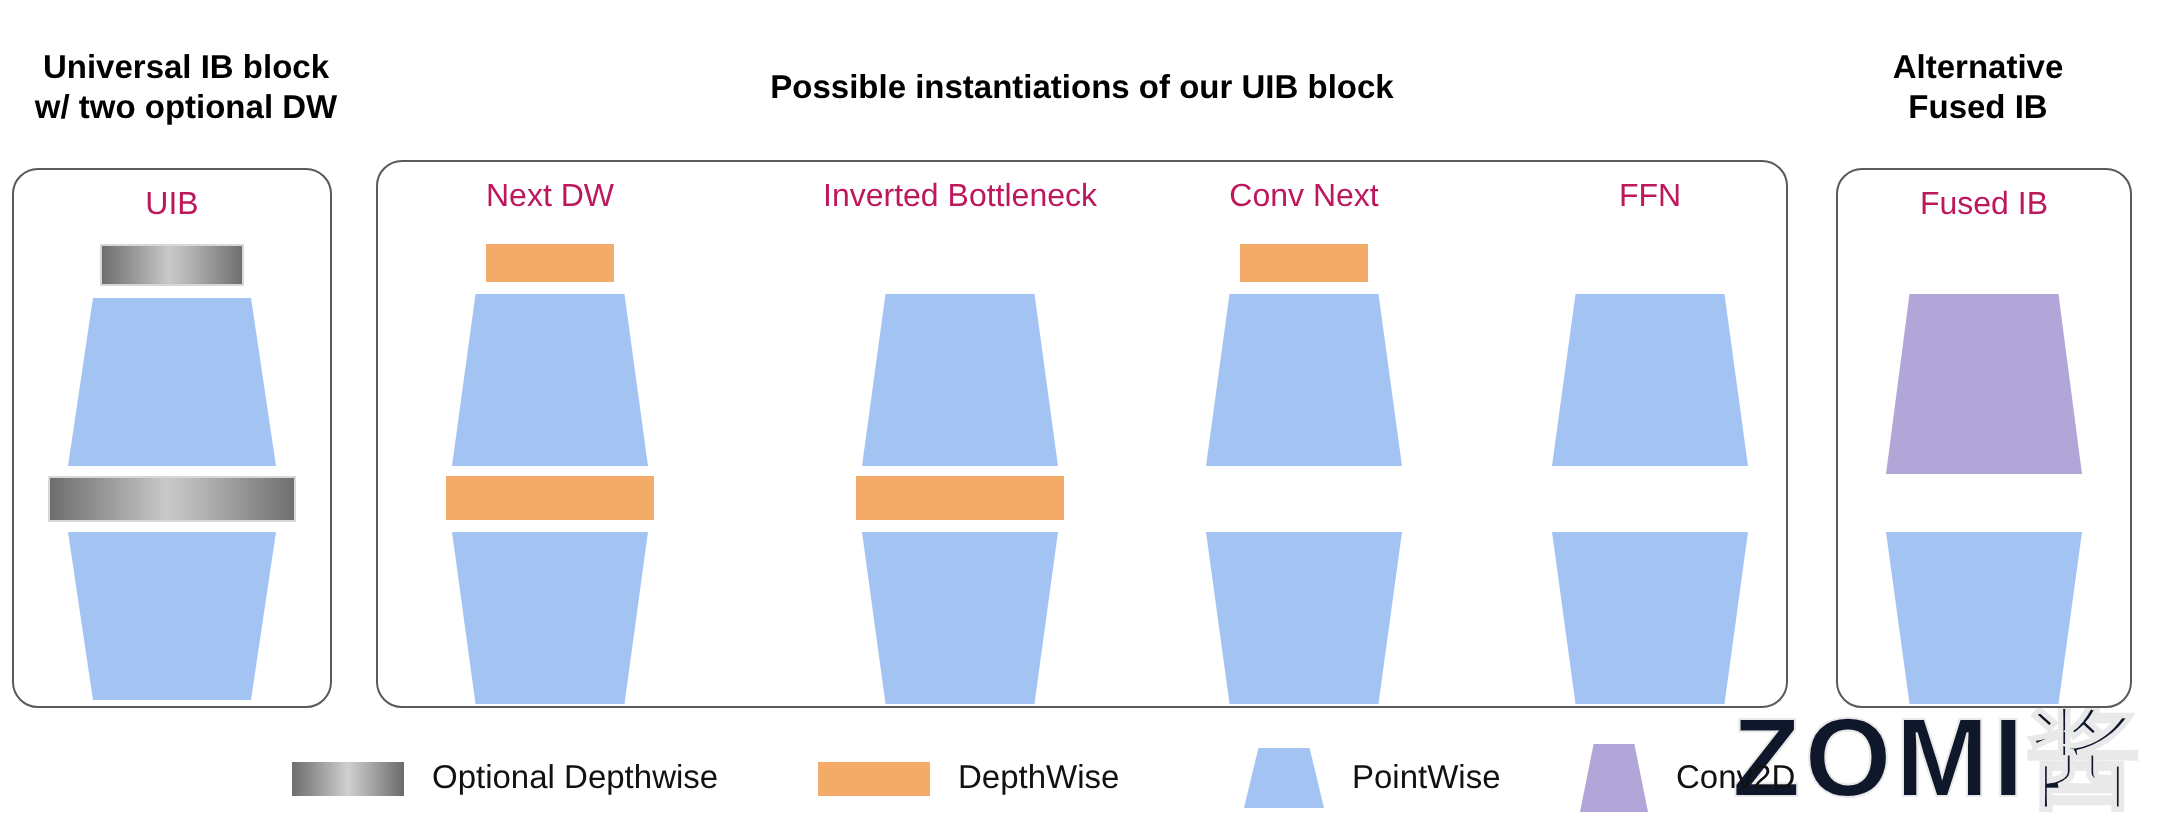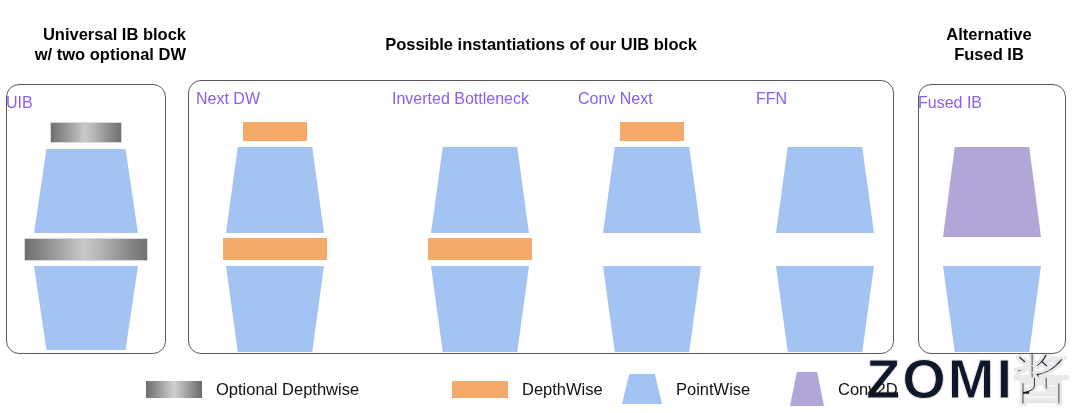--- a/index.html
+++ b/index.html
@@ -34,21 +34,21 @@
   
   .group-title {
     position: absolute;
     text-align: center;
     font-weight: bold;
     font-size: 16.5px;
     color: #000;
     line-height: 1.24;
     z-index: 3;
   }
-  #title-left   { left: 0px;   top: 24px;  width: 186px; text-align: right; }
+  #title-left   { left: 0px;   top: 24px;  width: 186px; }
   #title-mid    { left: 188px; top: 34px;  width: 706px; }
   #title-right  { left: 900px; top: 24px;  width: 178px; }
 
   
   .panel {
     position: absolute;
     border: 1.4px solid #5a5a5a;
     border-radius: 13px;
     background: #ffffff;
     box-sizing: border-box;
@@ -64,23 +64,23 @@
     top: 0;
     height: 100%;
     z-index: 2;
     box-sizing: border-box;
   }
   .block-label {
     position: absolute;
     top: 10px;
     left: 0;
     width: 100%;
-    text-align: left;
+    text-align: center;
     font-size: 16px;
-    color: #8b5cf6;
+    color: #be185d;
     white-space: nowrap;
   }
   .stack {
     position: absolute;
     left: 0;
     width: 100%;
     top: 38px;
     bottom: 8px;
   }
 
@@ -224,21 +224,21 @@
   </div>
 </div>
 
 <div id="legend">
 
   <div class="legend-item" style="left:146px;">
     <span class="sw sw-gray"></span>
     <span class="legend-text">Optional Depthwise</span>
   </div>
 
-  <div class="legend-item" style="left:452px;">
+  <div class="legend-item" style="left:409px;">
     <span class="sw sw-orange"></span>
     <span class="legend-text">DepthWise</span>
   </div>
 
   <div class="legend-item" style="left:622px;justify-content:flex-end;">
     <span class="sw sw-trap"></span>
     <span class="legend-text">PointWise</span>
   </div>
 
   <div class="legend-item" style="left:790px;align-items:center;">

